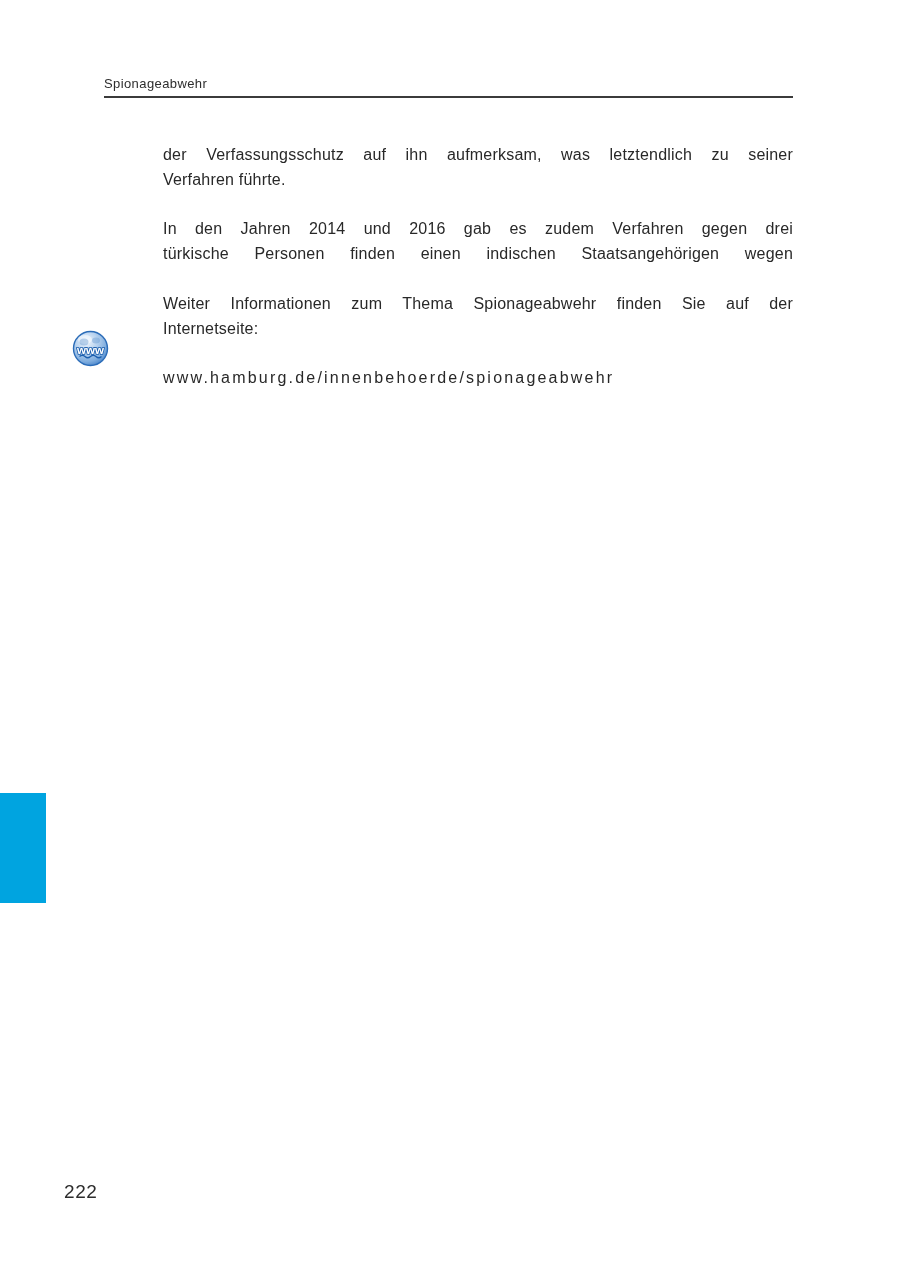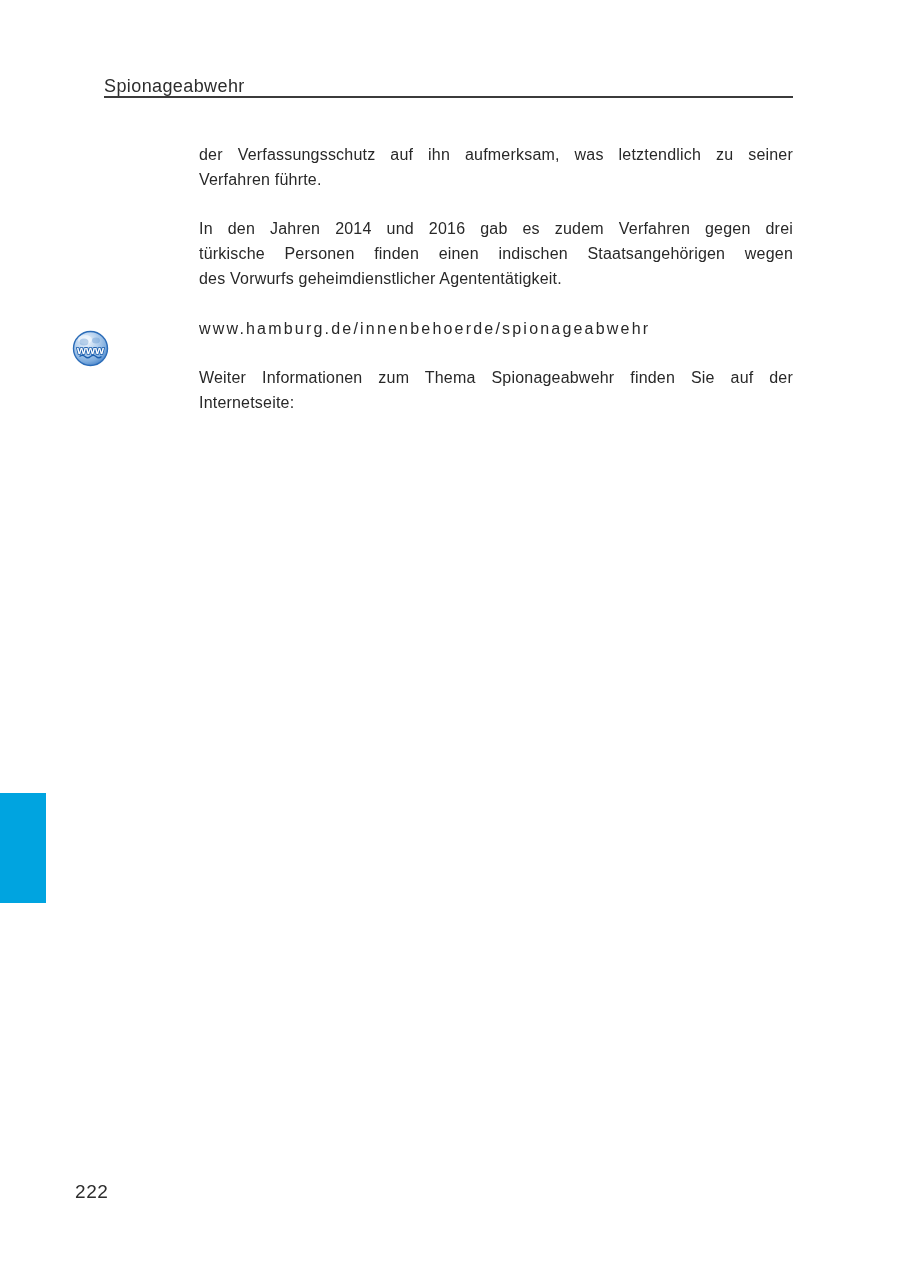--- a/index.html
+++ b/index.html
@@ -12,21 +12,21 @@
     background: #ffffff;
     font-family: "Liberation Sans", sans-serif;
     color: #282828;
     position: relative;
     overflow: hidden;
   }
   .running-header {
     position: absolute;
     left: 104px;
     top: 76px;
-    font-size: 18px;
+    font-size: 13px;
     letter-spacing: 0.4px;
     color: #2d2d2d;
   }
   .header-rule {
     position: absolute;
     left: 104px;
     top: 96px;
     width: 689px;
     height: 2px;
     background: #3b3b3b;
@@ -38,21 +38,20 @@
     width: 630px;
     font-size: 16px;
     line-height: 24.8px;
     letter-spacing: 0.2px;
   }
   .para {
     margin: 0 0 24.8px 0;
   }
   .line {
     white-space: normal;
-    margin-left: 36px;
   }
   .jl {
     text-align: justify;
     text-align-last: justify;
     text-justify: inter-word;
   }
   .url-line {
     letter-spacing: 2.2px;
   }
   .www-icon {
@@ -65,21 +64,21 @@
   .chapter-tab {
     position: absolute;
     left: 0;
     top: 793px;
     width: 46px;
     height: 110px;
     background: #00A4E0;
   }
   .page-number {
     position: absolute;
-    left: 75px;
+    left: 64px;
     top: 1181px;
     font-size: 19px;
     letter-spacing: 0.6px;
     color: #2d2d2d;
     text-align: right;
   }
 </style>
 </head>
 <body>
 
@@ -108,29 +107,28 @@
 <div class="body-text">
 
   <div class="para">
     <div class="line jl">der Verfassungsschutz auf ihn aufmerksam, was letztendlich zu seiner</div>
     <div class="line">Verfahren führte.</div>
   </div>
 
   <div class="para">
     <div class="line jl">In den Jahren 2014 und 2016 gab es zudem Verfahren gegen drei</div>
     <div class="line jl">türkische Personen finden einen indischen Staatsangehörigen wegen</div>
-    <div class="line">des Vorwurfs geheimdienstlicher Agententätigkeit.</div>
-  </div>
-
-  <div class="para">
-    <div class="line url-line">www.hamburg.de/innenbehoerde/spionageabwehr</div>
   </div>
 
   <div class="para">
     <div class="line jl">Weiter Informationen zum Thema Spionageabwehr finden Sie auf der</div>
     <div class="line">Internetseite:</div>
+  </div>
+
+  <div class="para">
+    <div class="line url-line">www.hamburg.de/innenbehoerde/spionageabwehr</div>
   </div>
 
 </div>
 
 <div class="chapter-tab"></div>
 
 <div class="page-number">222</div>
 
 </body></html>

